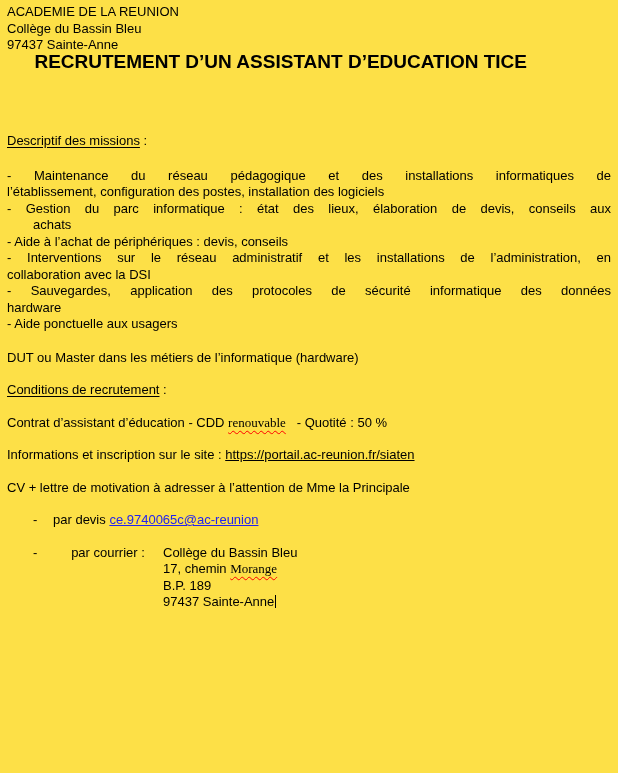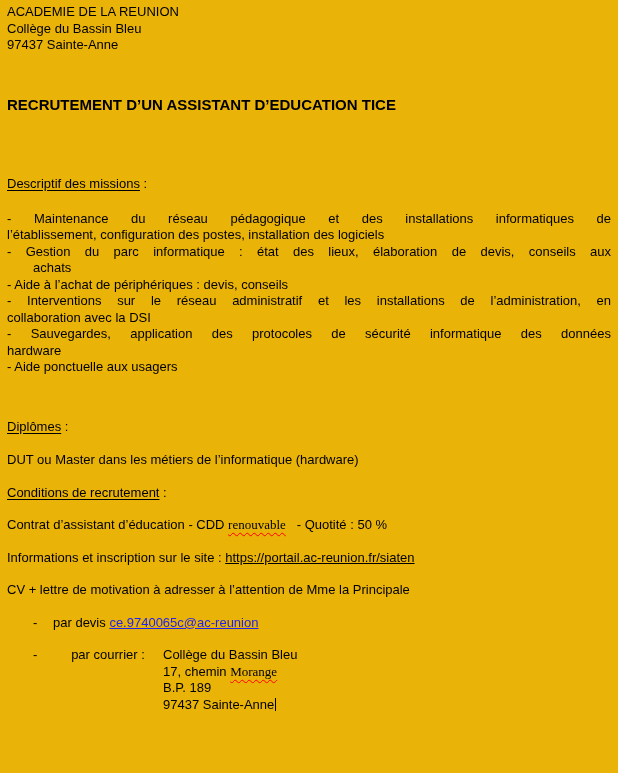--- a/index.html
+++ b/index.html
@@ -3,30 +3,30 @@
 <meta charset="utf-8">
 <style>
   * { margin: 0; padding: 0; box-sizing: border-box; }
   html, body { background: #ffffff; }
   body {
     width: 618px; height: 773px;
     font-family: "Liberation Sans", "DejaVu Sans", sans-serif;
     font-size: 13px; line-height: 16.5px; color: #000000;
     overflow: hidden;
   }
-  .page { width: 618px; height: 773px; padding: 4px 7px 0 7px; background: #eab308; }
+  .page { width: 618px; height: 773px; padding: 4px 7px 0 7px; background: #fde047; }
   .line { white-space: pre-wrap; }
   .just { text-align: justify; text-align-last: justify; white-space: normal; }
   .indent { padding-left: 26px; }
   .u { text-decoration: underline; text-underline-offset: 2px; }
   .sp { text-decoration-line: underline; text-decoration-style: wavy;
         text-decoration-color: #ff0000; text-decoration-thickness: 1px;
         text-underline-offset: 3px; font-family: Liberation Serif, serif; }
-  .title { margin-top: 43px; width: 520px; text-align: left;
-           font-weight: bold; font-size: 15px; }
+  .title { width: 520px; text-align: right;
+           font-weight: bold; font-size: 19px; }
   .h-missions   { margin-top: 63px; }
   .missions     { margin-top: 18px; }
   .h-diplomes   { margin-top: 43px; }
   .dut          { margin-top: 17px; }
   .h-conditions { margin-top: 16px; }
   .contrat      { margin-top: 16px; }
   .infos        { margin-top: 16px; }
   .h-contact    { margin-top: 33px; }
   .cv           { margin-top: 16px; }
   .bullet-row   { margin-top: 16px; display: flex; padding-left: 26px; }
@@ -58,21 +58,20 @@
     <div class="line just">- Gestion du parc informatique : état des lieux, élaboration de devis, conseils aux</div>
     <div class="line indent">achats</div>
     <div class="line">- Aide à l’achat de périphériques : devis, conseils</div>
     <div class="line just">- Interventions sur le réseau administratif et les installations de l’administration, en</div>
     <div class="line">collaboration avec la DSI</div>
     <div class="line just">- Sauvegardes, application des protocoles de sécurité informatique des données</div>
     <div class="line">hardware</div>
     <div class="line">- Aide ponctuelle aux usagers</div>
   </div>
 
-  <div class="line h-diplomes"><span class="u">Diplômes</span><span> :</span></div>
 
   <div class="line dut">DUT ou Master dans les métiers de l’informatique (hardware)</div>
 
   <div class="line h-conditions"><span class="u">Conditions de recrutement</span><span> :</span></div>
 
   <div class="line contrat"><span>Contrat d’assistant d’éducation - CDD </span><span class="sp">renouvable</span><span>   - Quotité : 50 %</span></div>
 
   <div class="line infos"><span>Informations et inscription sur le site : </span><a class="dark">https://portail.ac-reunion.fr/siaten</a></div>
 
 

